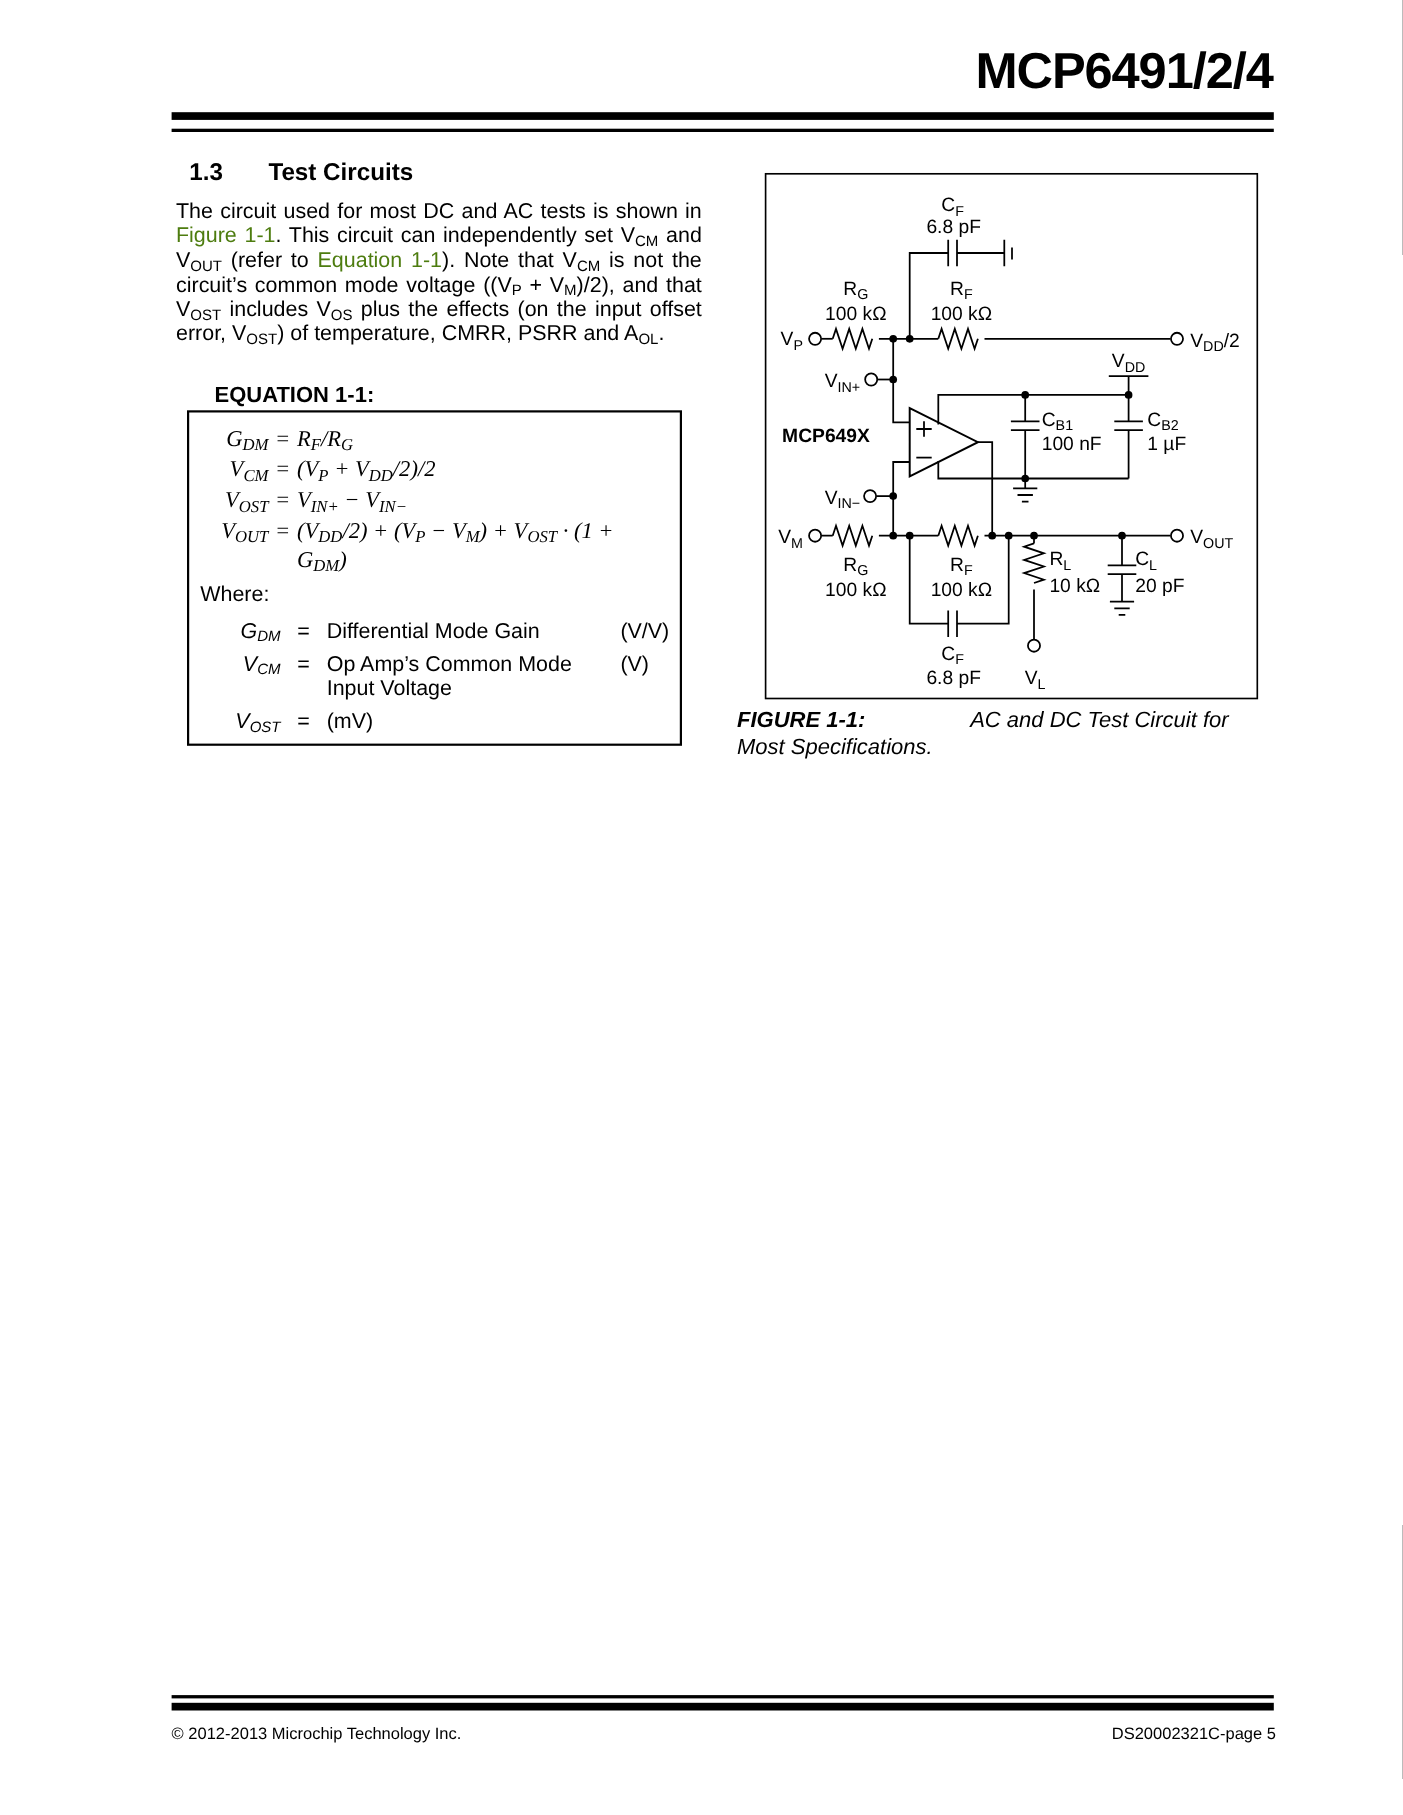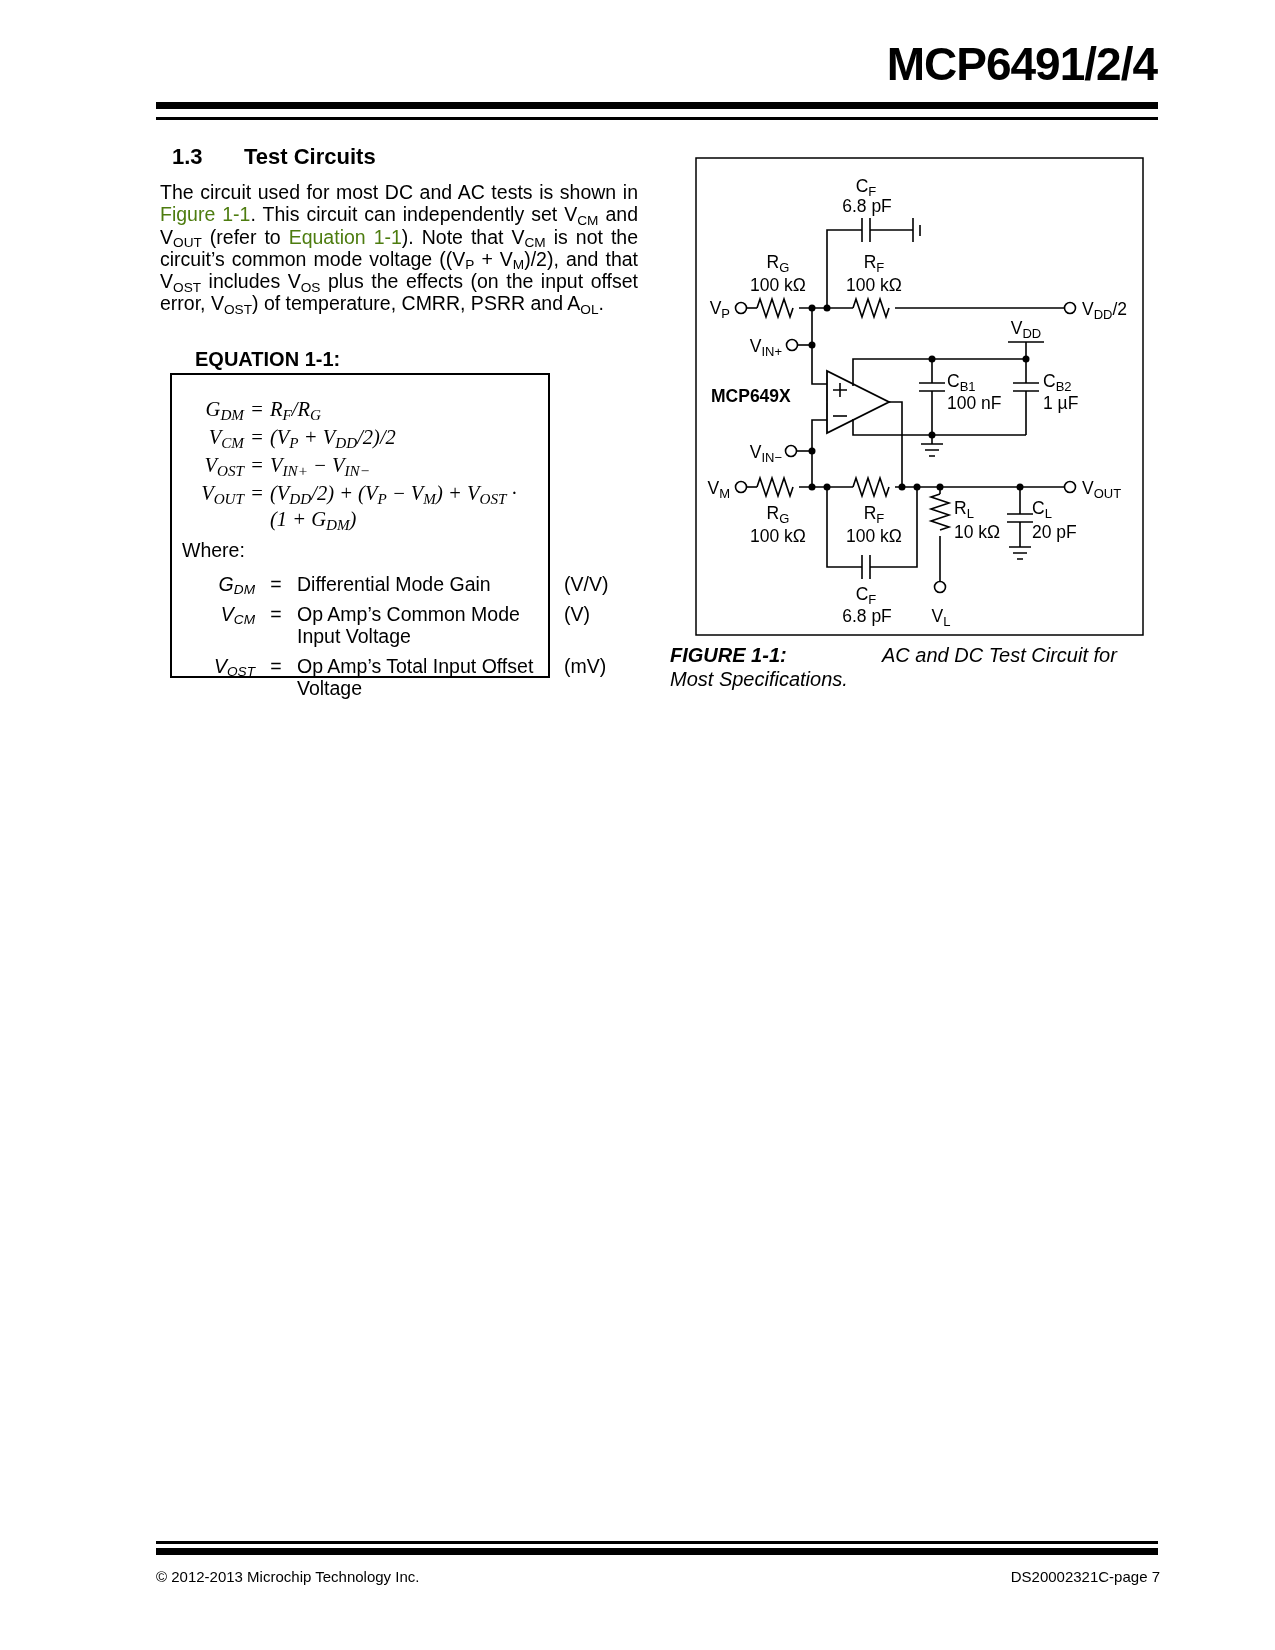--- a/index.html
+++ b/index.html
@@ -14,22 +14,22 @@
   
   .sec-heading{left:172px;top:144px;font-size:22px;font-weight:bold;line-height:26px;}
   .sec-num{display:inline-block;width:72px;}
   
   .body-para{left:160px;top:181px;width:478px;font-size:19.5px;line-height:22.3px;
              text-align:justify;margin:0;}
   sub.rt-sub{font-size:0.7em;line-height:0;vertical-align:-0.25em;margin-top:29px;}
   a.rt-link{color:#4d7c0f;text-decoration:none;}
   
   .eq-heading{left:160px;top:347px;font-size:20px;font-weight:bold;line-height:24px;margin-left:35px;}
-  .eq-box{left:170px;top:373px;width:380px;height:305px;border:2px solid #000;box-sizing:border-box;
-          padding:21px 10px 0 10px;}
+  .eq-box{left:170px;top:373px;width:450px;height:305px;border:2px solid #000;box-sizing:border-box;
+          padding:11px 10px 0 10px;}
   .eq-line{display:flex;font-family:"Liberation Serif",serif;font-style:italic;font-size:20.5px;
            line-height:26px;margin-bottom:2px;}
   .eq-line sub.rt-sub{font-size:0.74em;}
   .eq-lhs{width:62px;text-align:right;}
   .eq-sign{width:26px;text-align:center;}
   .eq-rhs{flex:1;}
   .where-label{font-size:19.5px;line-height:22px;margin-top:7px;}
   .where-row{display:grid;grid-template-columns:73px 42px 267px auto;font-size:19.5px;line-height:22px;}
   .wr1{margin-top:12px;} .wr2{margin-top:8px;} .wr3{margin-top:8px;}
   .where-sym{text-align:right;font-style:italic;}
@@ -105,24 +105,20 @@
       <span class="where-eq">=</span>
       <span class="where-desc">
         <div>Op Amp’s Common Mode</div>
         <div>Input Voltage</div>
       </span>
       <span class="where-unit">(V)</span>
     </div>
     <div class="where-row wr3">
       <span class="where-sym"><span class="rt-t">V</span><sub class="rt-sub">OST</sub></span>
       <span class="where-eq">=</span>
-      <span class="where-desc">
-        <div>Op Amp’s Total Input Offset</div>
-        <div>Voltage</div>
-      </span>
       <span class="where-unit">(mV)</span>
     </div>
   </div>
 
   <svg class="abs fig-svg" width="500" height="500" viewBox="655 148 500 500">
     <rect class="fig-box" x="696" y="158" width="447" height="477"></rect>
 
     <g class="wire">
 
       <path d="M747,308 H757"></path>
@@ -243,15 +239,15 @@
     </g>
   </svg>
 
   <div class="abs fig-caption">
     <span class="figcap-label">FIGURE 1-1:</span><span>AC and DC Test Circuit for Most Specifications.</span>
   </div>
 
   <div class="abs rule fr-thin"></div>
   <div class="abs rule fr-thick"></div>
   <div class="abs footer-left">© 2012-2013 Microchip Technology Inc.</div>
-  <div class="abs footer-right">DS20002321C-page 7</div>
+  <div class="abs footer-right">DS20002321C-page 5</div>
 
 </div>
 
 </body></html>

